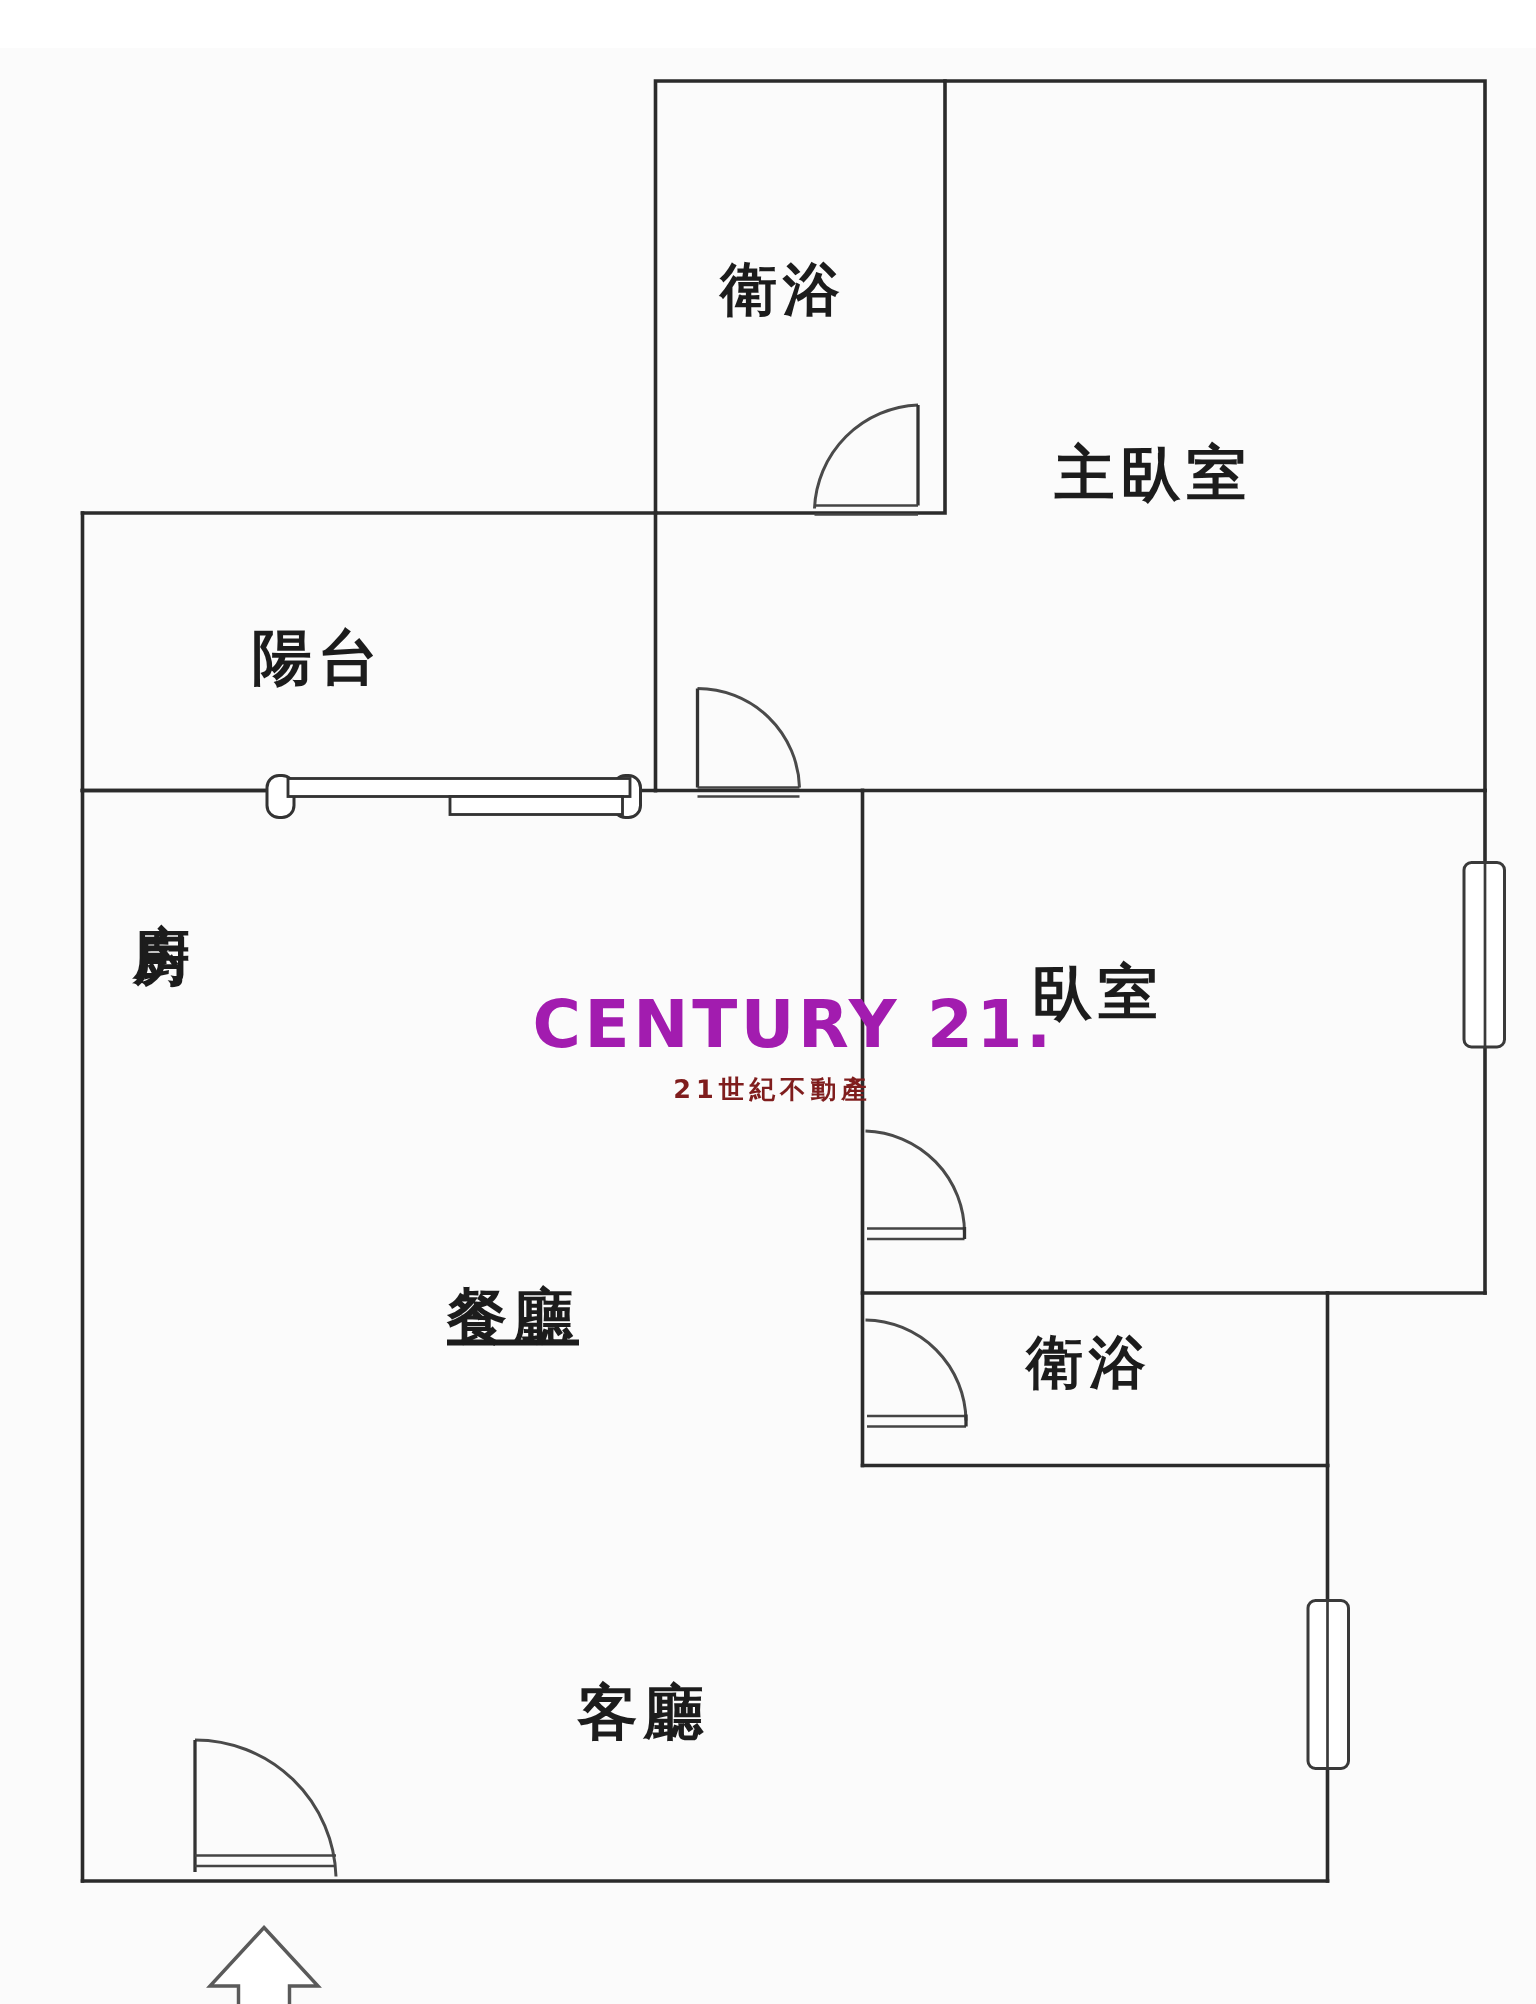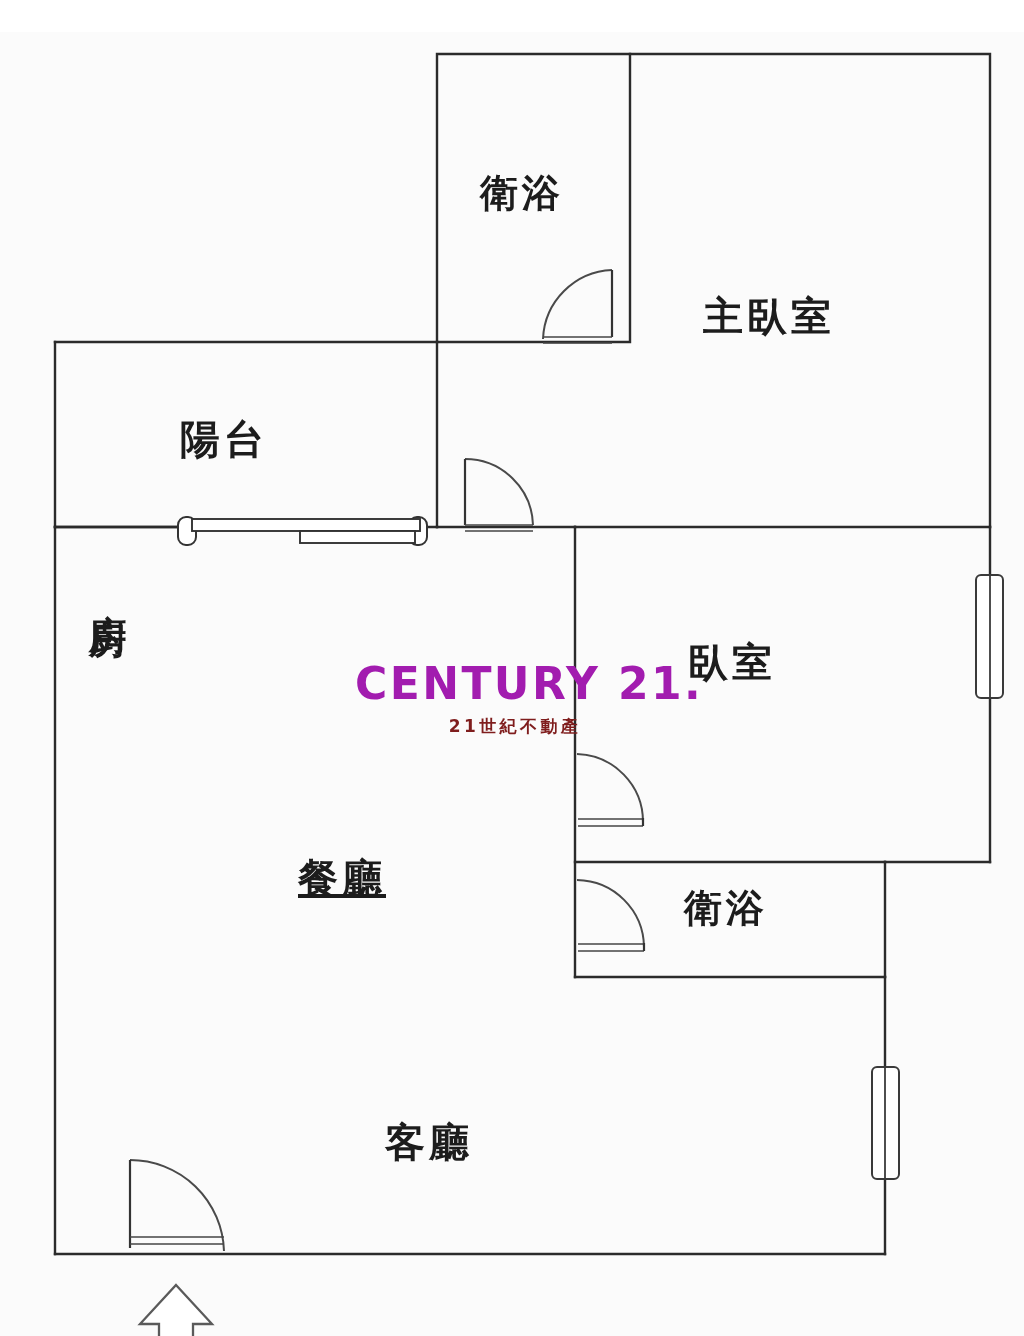--- a/index.html
+++ b/index.html
@@ -241,21 +241,21 @@
                                  L 159 1292
                                  L 140 1292 Z"></path>
     </g>
 
   </svg>
 
   <div class="room-label lbl-lg" style="left:480px; top:140px;">衛浴</div>
 
   <div class="room-label lbl-xl" style="left:703px; top:262px;">主臥室</div>
 
-  <div class="room-label lbl-xl" style="left:180px; top:385px;">陽台</div>
+  <div class="room-label lbl-xl" style="left:168px; top:385px;">陽台</div>
 
   <div class="room-label lbl-lg lbl-vert" style="left:86px; top:552px;">廚房</div>
 
   <div class="room-label lbl-xl" style="left:688px; top:608px;">臥室</div>
 
   <div class="room-label lbl-lg" style="left:684px; top:855px;">衛浴</div>
 
   <div class="room-label lbl-xl" style="left:298px; top:824px;text-decoration:underline;">餐廳</div>
 
   <div class="room-label lbl-xl" style="left:385px; top:1088px;">客廳</div>

